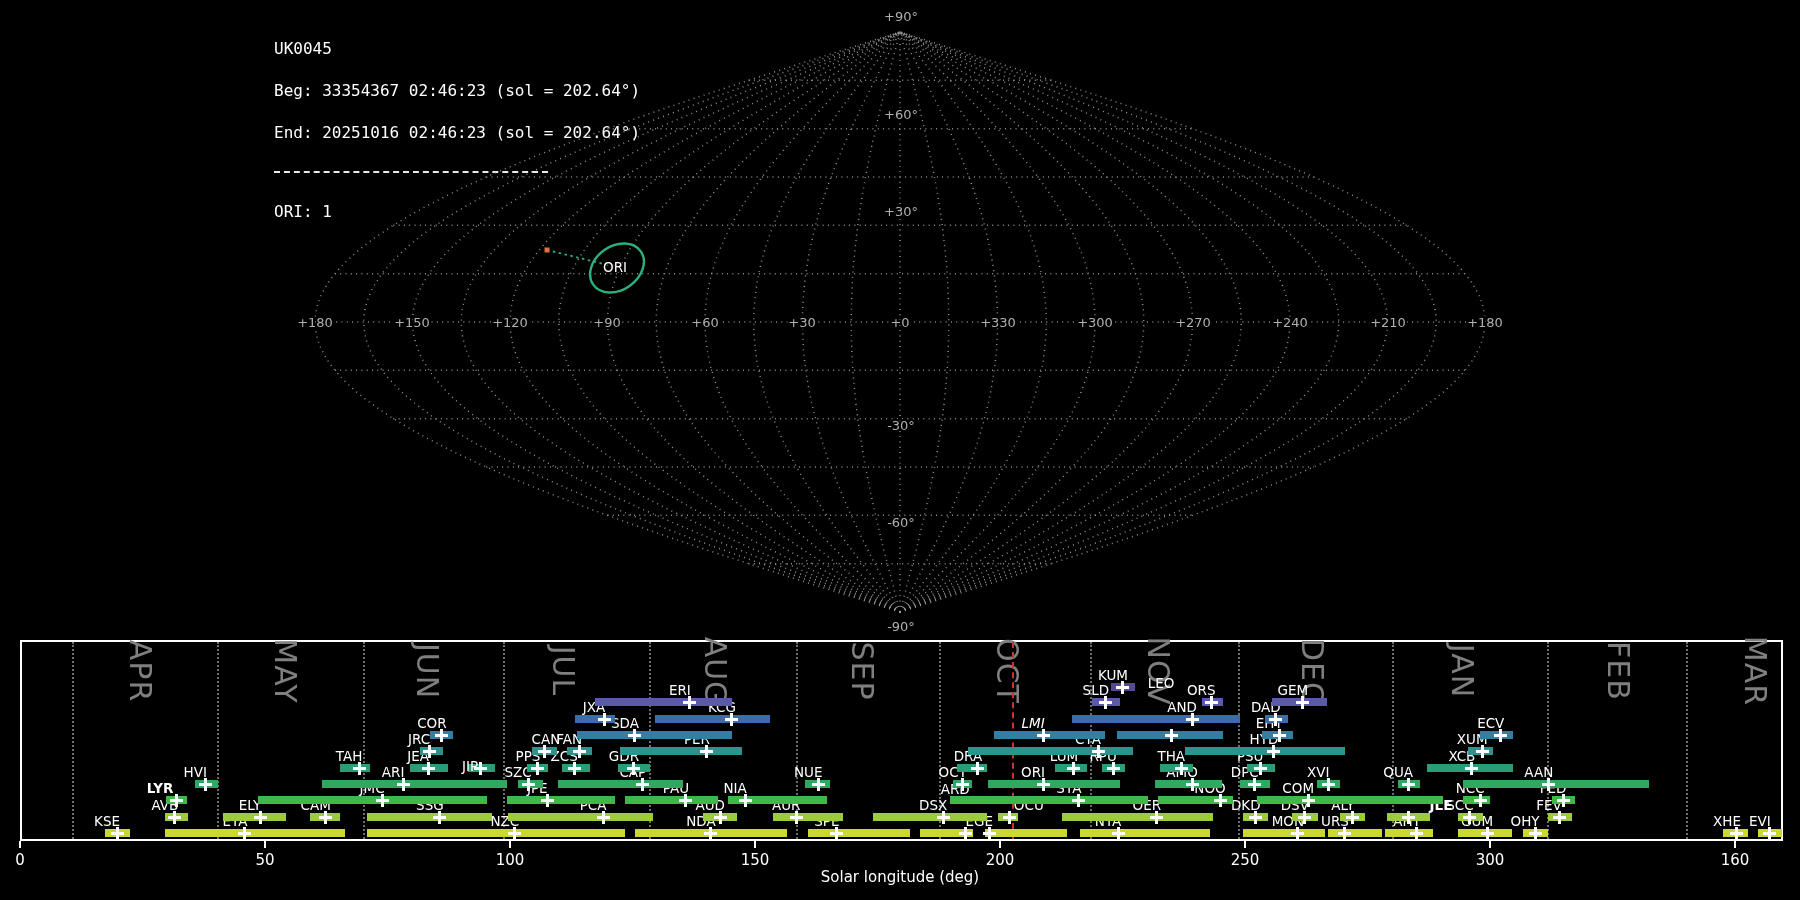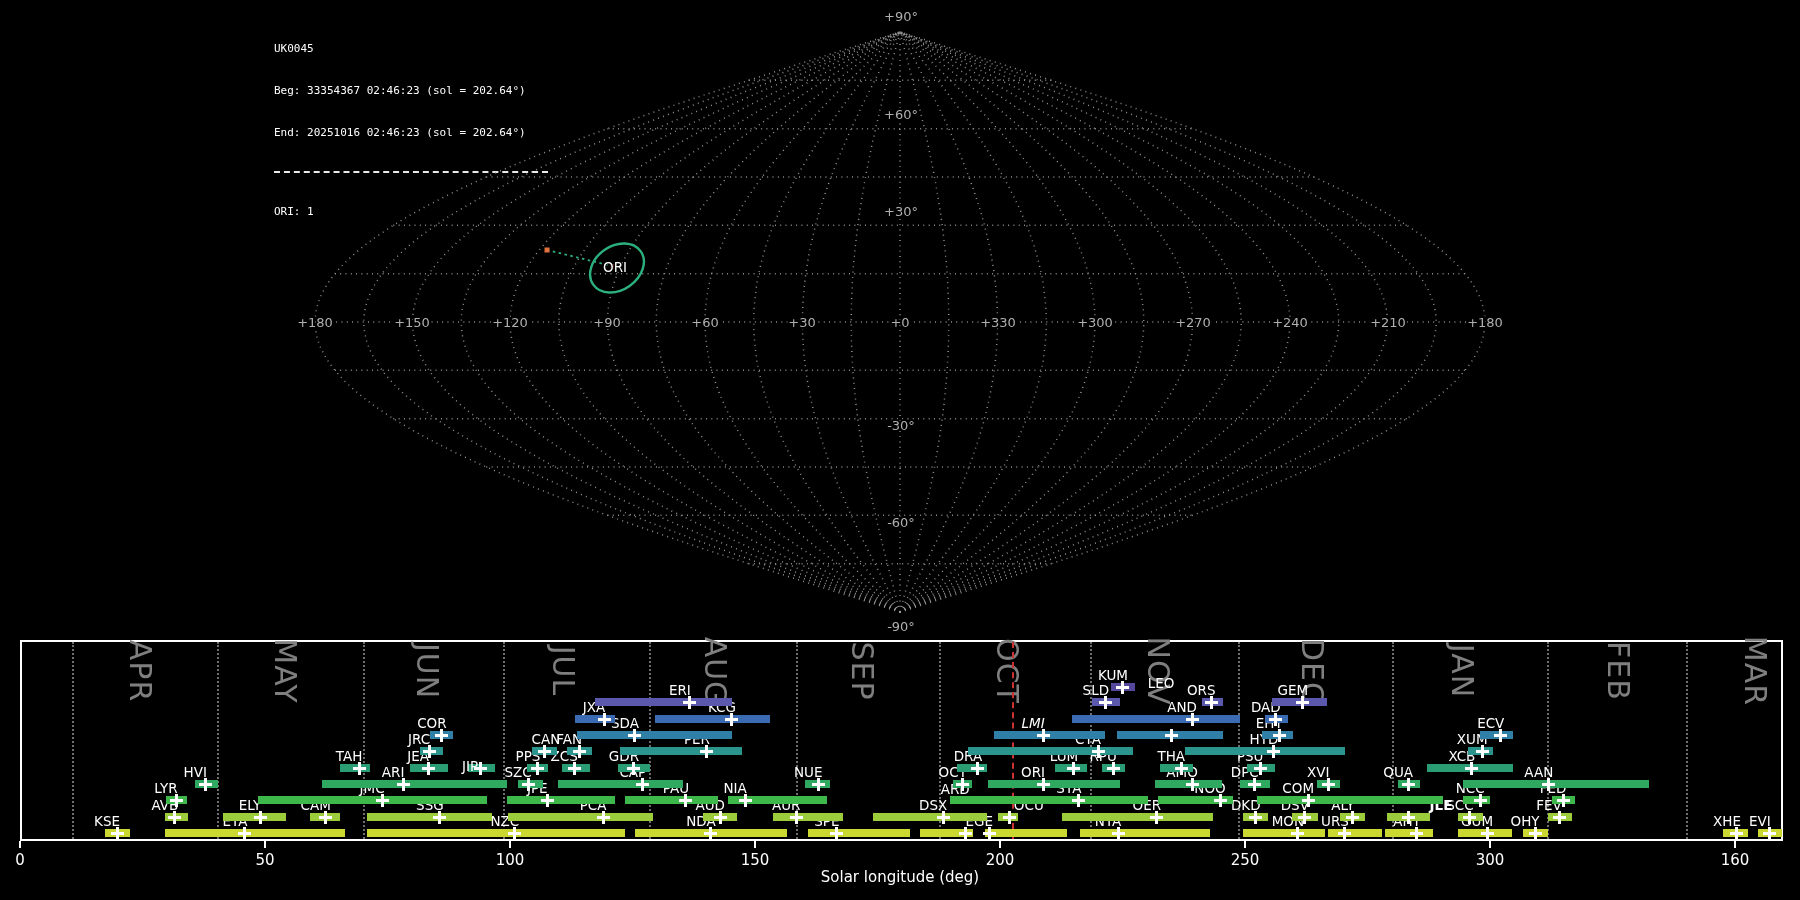--- a/index.html
+++ b/index.html
@@ -1,21 +1,21 @@
 <!DOCTYPE html>
 <html><head>
 <meta charset="utf-8">
 <style>
   html,body{margin:0;padding:0;background:#000;}
   #stage{position:relative;width:1800px;height:900px;background:#000;overflow:hidden;
          font-family:"DejaVu Sans","Liberation Sans",sans-serif;}
   
   #obs-info{position:absolute;left:274px;top:14px;color:#fff;
             font-family:"DejaVu Sans Mono","Liberation Mono",monospace;
-            font-size:11px;line-height:14px;white-space:pre;}
+            font-size:16px;line-height:14px;white-space:pre;}
   #obs-sep{width:274px;border-top:2px dashed #e9e9e9;margin:3px 0 4px 0;}
   
   #map-wrap{position:absolute;left:0;top:0;width:1800px;height:640px;}
   
   #plotbox{position:absolute;left:20px;top:640px;width:1763px;height:201px;
            border:2px solid #fff;box-sizing:border-box;background:#000;}
   .month-line{position:absolute;top:642px;height:197px;width:0;border-left:2px dotted #6f6f6f;}
   .month-label{position:absolute;color:#7f7f7f;font-size:30px;letter-spacing:1px;
                transform:translate(-50%,-50%) rotate(90deg);white-space:nowrap;}
   #red-line{position:absolute;top:642px;height:197px;width:0;border-left:2px dashed #cd3232;}
@@ -314,21 +314,21 @@
         <div class="ph"></div>
         <div class="pv"></div>
       </div>
       <div class="sbar" style="left: 1547.82px; top: 813px; width: 24.01px; background: rgb(156, 203, 60);"></div>
       <div class="slabel" style="left: 1549.09px; top: 798px;">FEV</div>
       <div class="pmark" style="left: 1552.59px; top: 810.5px;">
         <div class="ph"></div>
         <div class="pv"></div>
       </div>
       <div class="sbar" style="left: 166.02px; top: 796px; width: 21.07px; background: rgb(62, 184, 74);"></div>
-      <div class="slabel" style="left: 166px; top: 781px;">LYR</div>
+      <div class="slabel" style="left: 160px; top: 781px; font-weight: bold;">LYR</div>
       <div class="pmark" style="left: 170.3px; top: 793.5px;">
         <div class="ph"></div>
         <div class="pv"></div>
       </div>
       <div class="sbar" style="left: 258.14px; top: 796px; width: 228.83px; background: rgb(62, 184, 74);"></div>
       <div class="slabel" style="left: 372.11px; top: 781px;">JMC</div>
       <div class="pmark" style="left: 375.61px; top: 793.5px;">
         <div class="ph"></div>
         <div class="pv"></div>
       </div>

